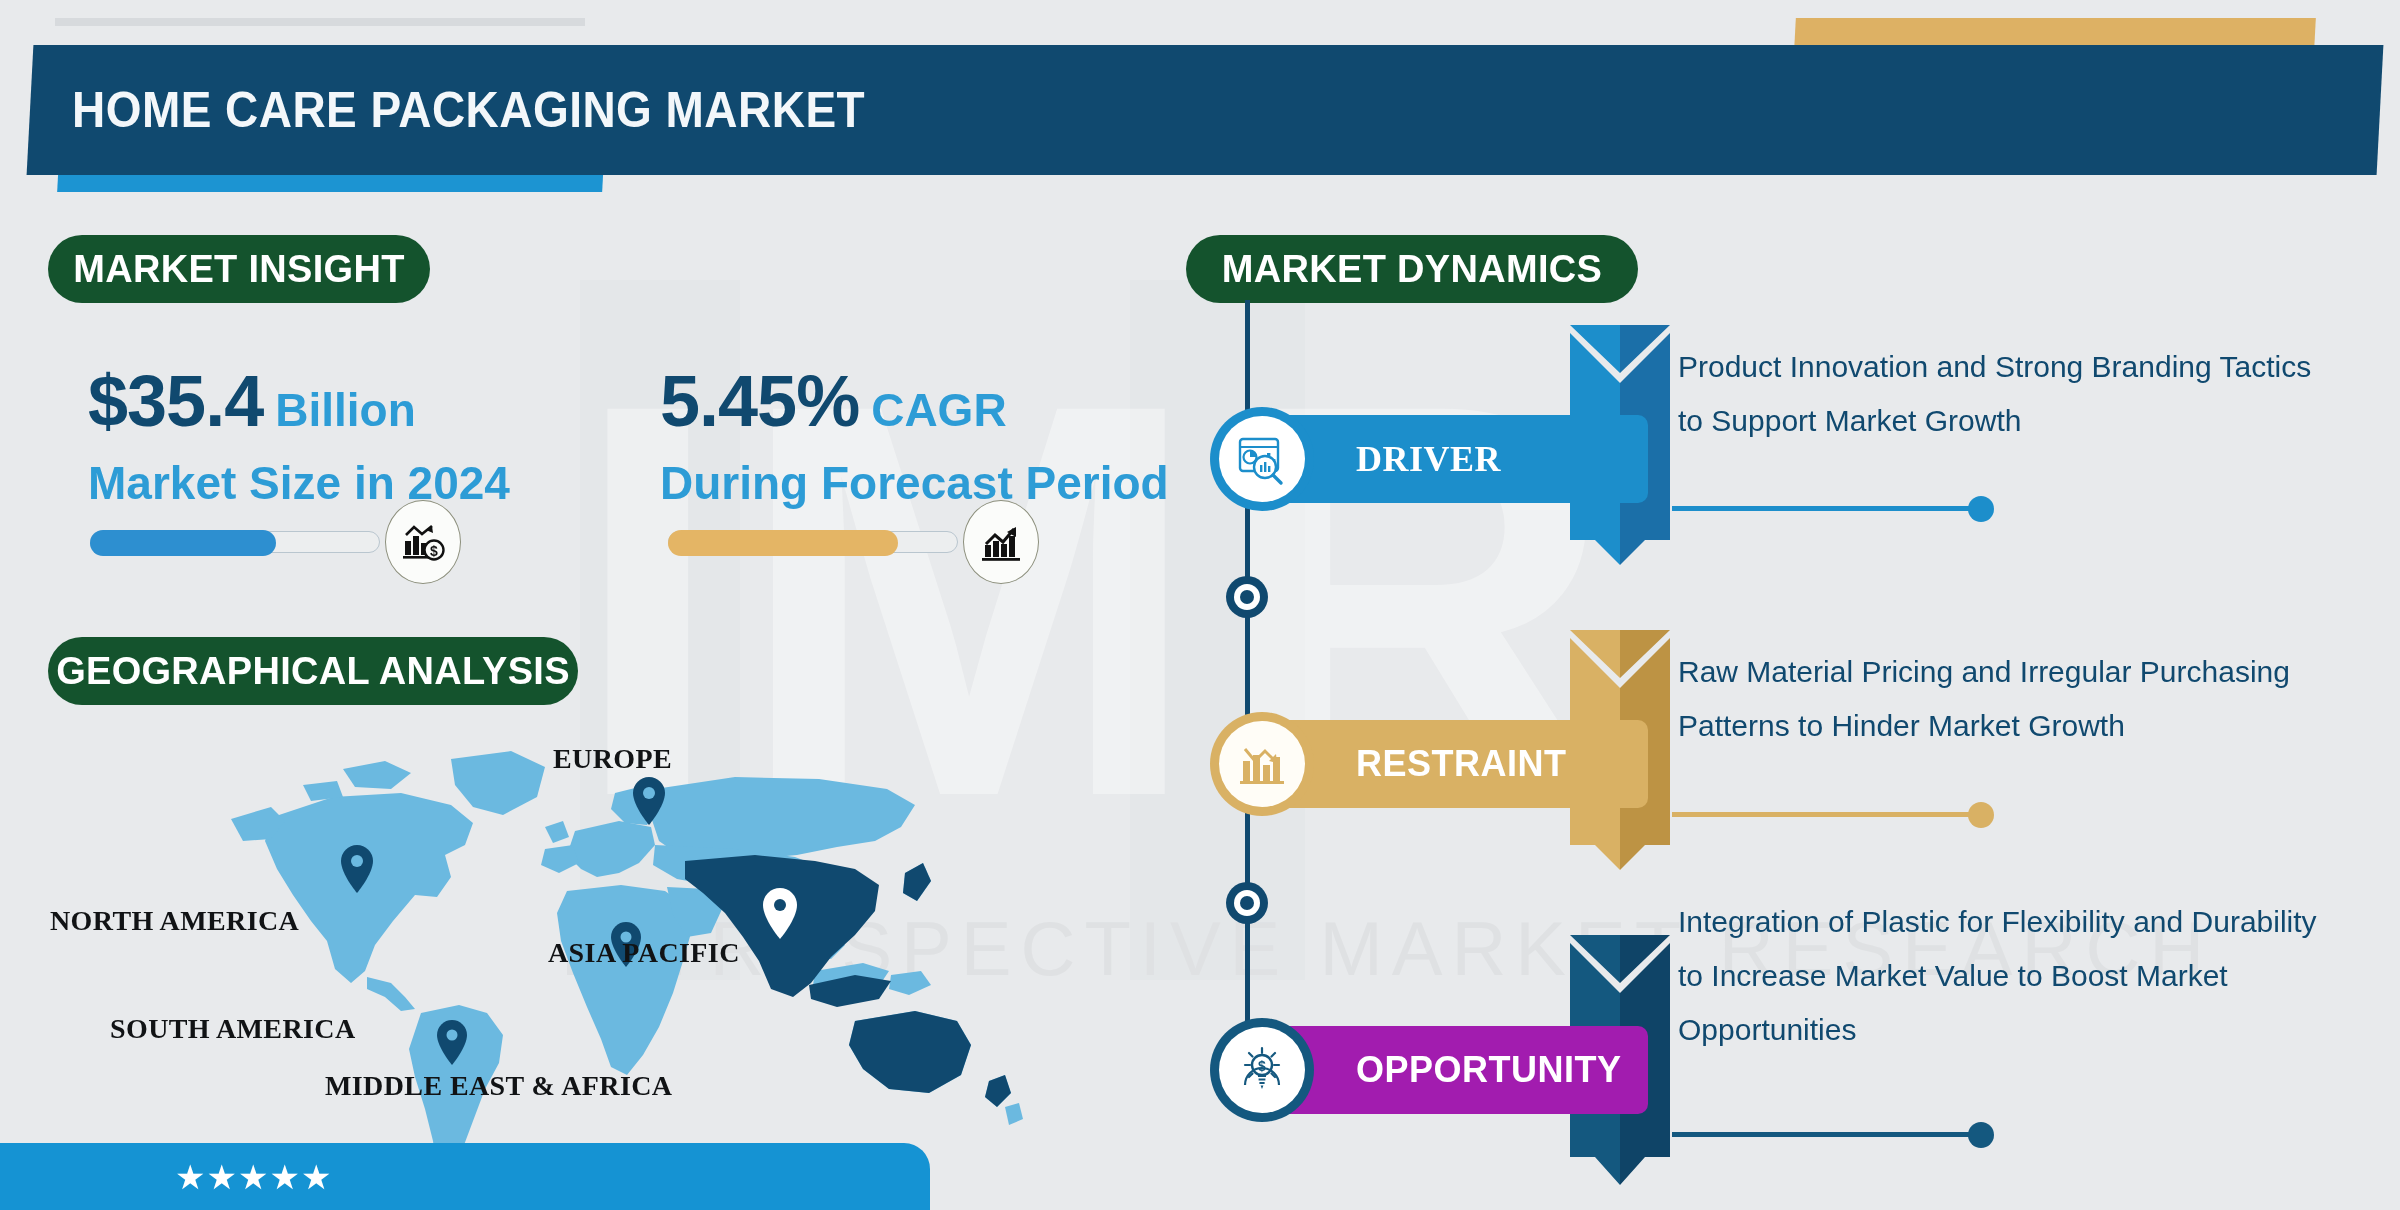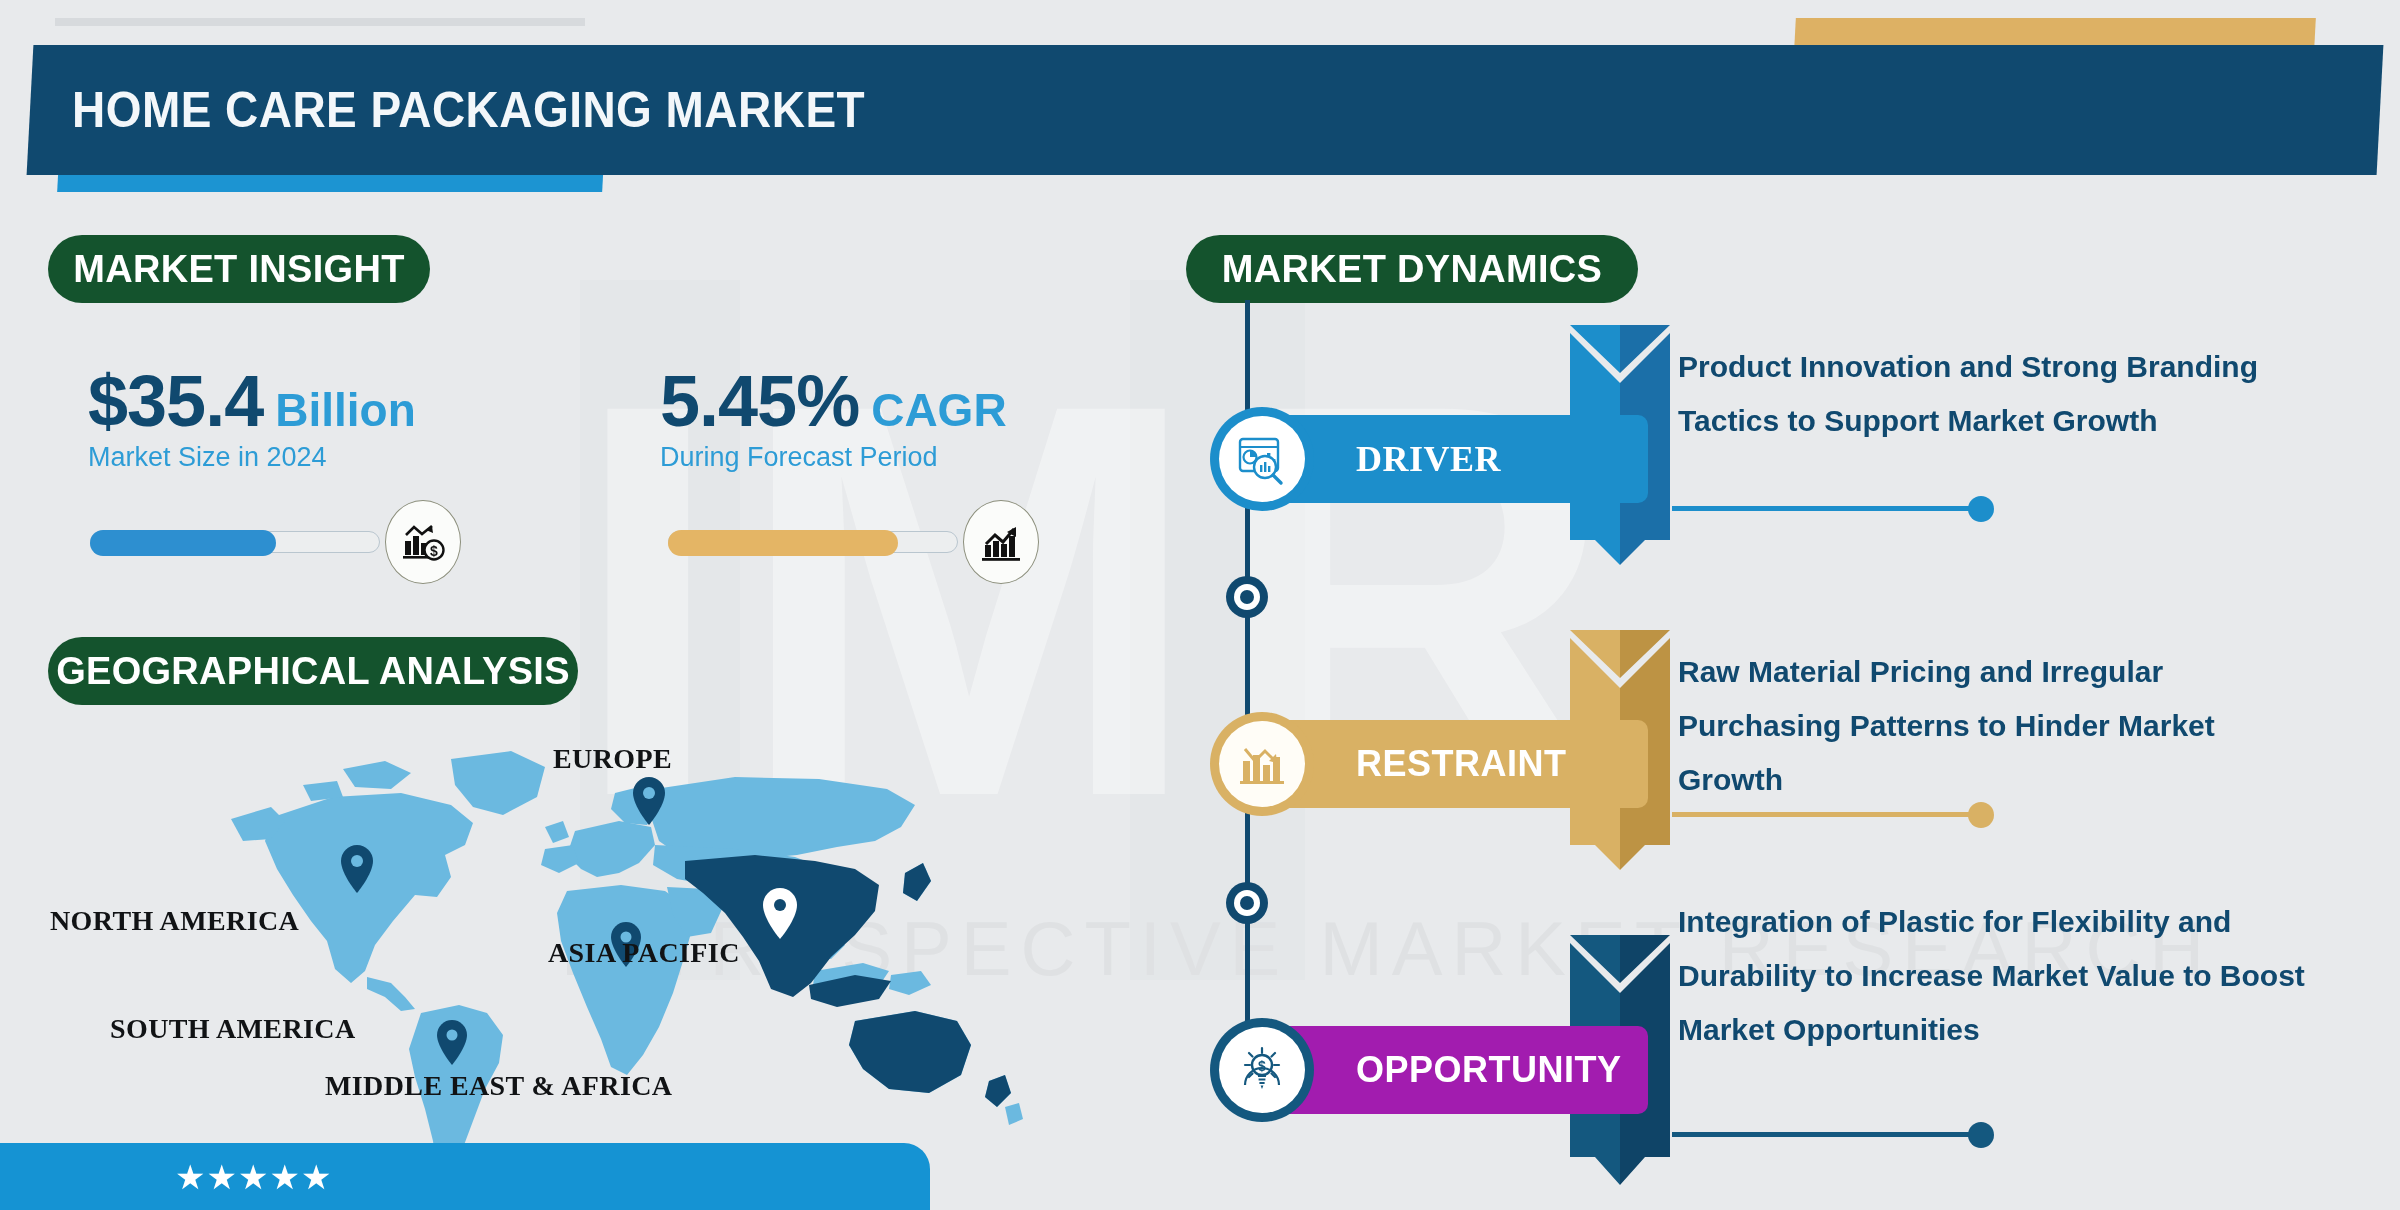--- a/index.html
+++ b/index.html
@@ -109,22 +109,22 @@
   .stat { position: absolute; }
   .stat .big {
     font-size: 72px; font-weight: 700; color: #10496f;
     letter-spacing: -1px; display: inline-block; vertical-align: baseline; text-align: center;
   }
   .stat .unit {
     font-size: 46px; font-weight: 600; color: #2d9cd6;
     display: inline-block; vertical-align: baseline; margin-left: 12px;
   }
   .stat .sub {
-    font-size: 27px; font-weight: 400; color: #2d9cd6;
-    white-space: nowrap;
+    font-size: 46px; font-weight: 700; color: #2d9cd6;
+    margin-top: 14px; white-space: nowrap;
   }
   #stat-size { left: 88px; top: 360px; }
   #stat-cagr { left: 660px; top: 360px; }
 
   .track {
     position: absolute;
     height: 22px;
     border-radius: 12px;
     border: 1px solid #b9c6cf;
     background: #eceeef;
@@ -228,21 +228,21 @@
   }
   .chip-badge .inner {
     width: 86px; height: 86px; border-radius: 50%;
     background: #ffffff;
     display: flex; align-items: center; justify-content: center;
   }
 
   .dyn-text {
     position: absolute;
     font-size: 30px;
-    font-weight: 700;
+    font-weight: 400;
     color: #10496f;
     line-height: 54px;
     width: 640px;
   }
   .dyn-rule { position: absolute; height: 5px; }
   .dyn-dot {
     position: absolute;
     width: 26px; height: 26px;
     border-radius: 50%;
   }

